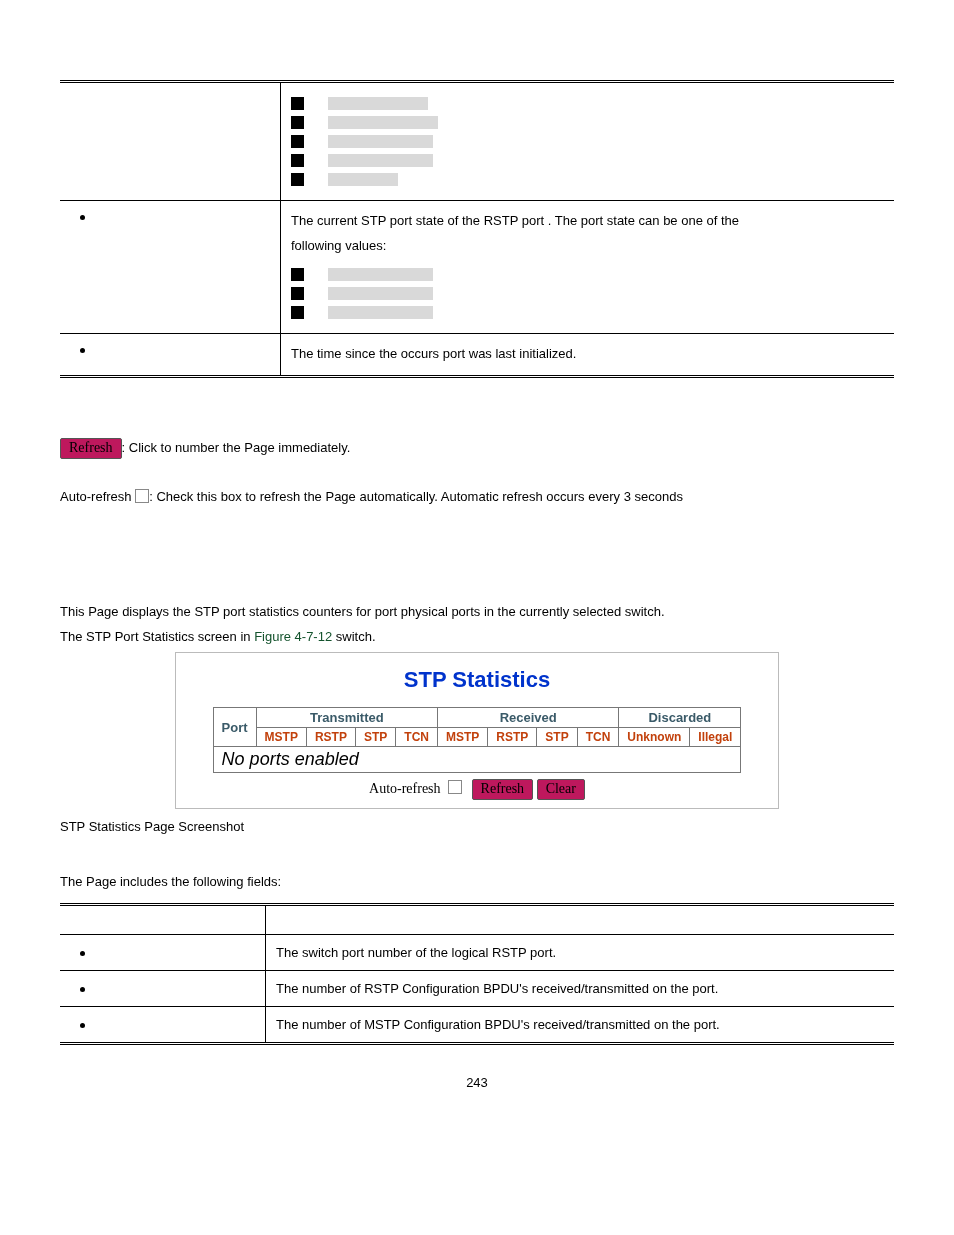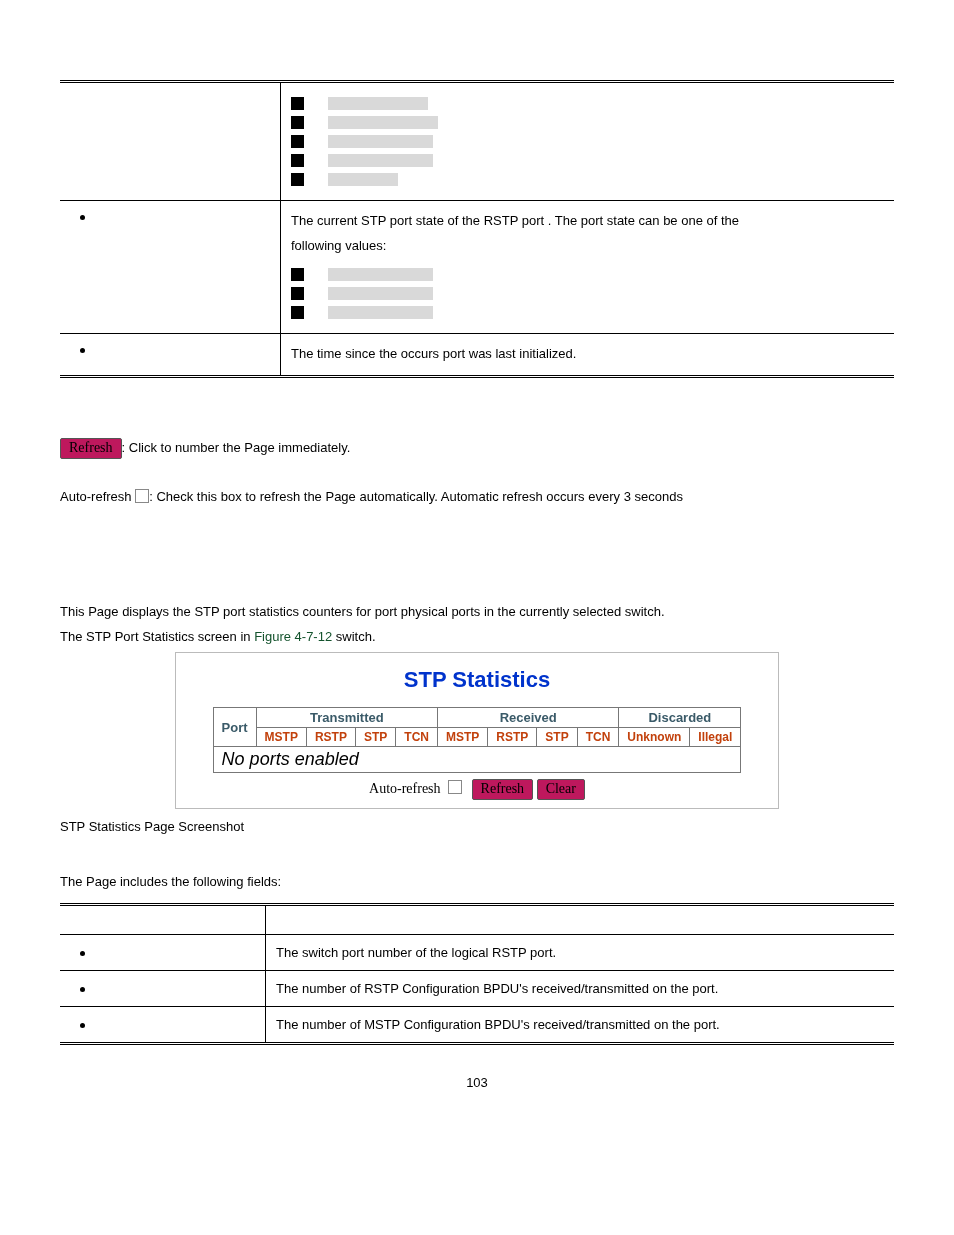--- a/index.html
+++ b/index.html
@@ -298,14 +298,14 @@
       <td class="left"><span class="bullet-dot"></span></td>
       <td>The number of RSTP Configuration BPDU's received/transmitted on the port.</td>
     </tr>
     <tr>
       <td class="left"><span class="bullet-dot"></span></td>
       <td>The number of MSTP Configuration BPDU's received/transmitted on the port.</td>
     </tr>
   </tbody>
     </table>
 
-  <div class="page-num">103</div>
+  <div class="page-num">243</div>
 </div>
 
 </body></html>

